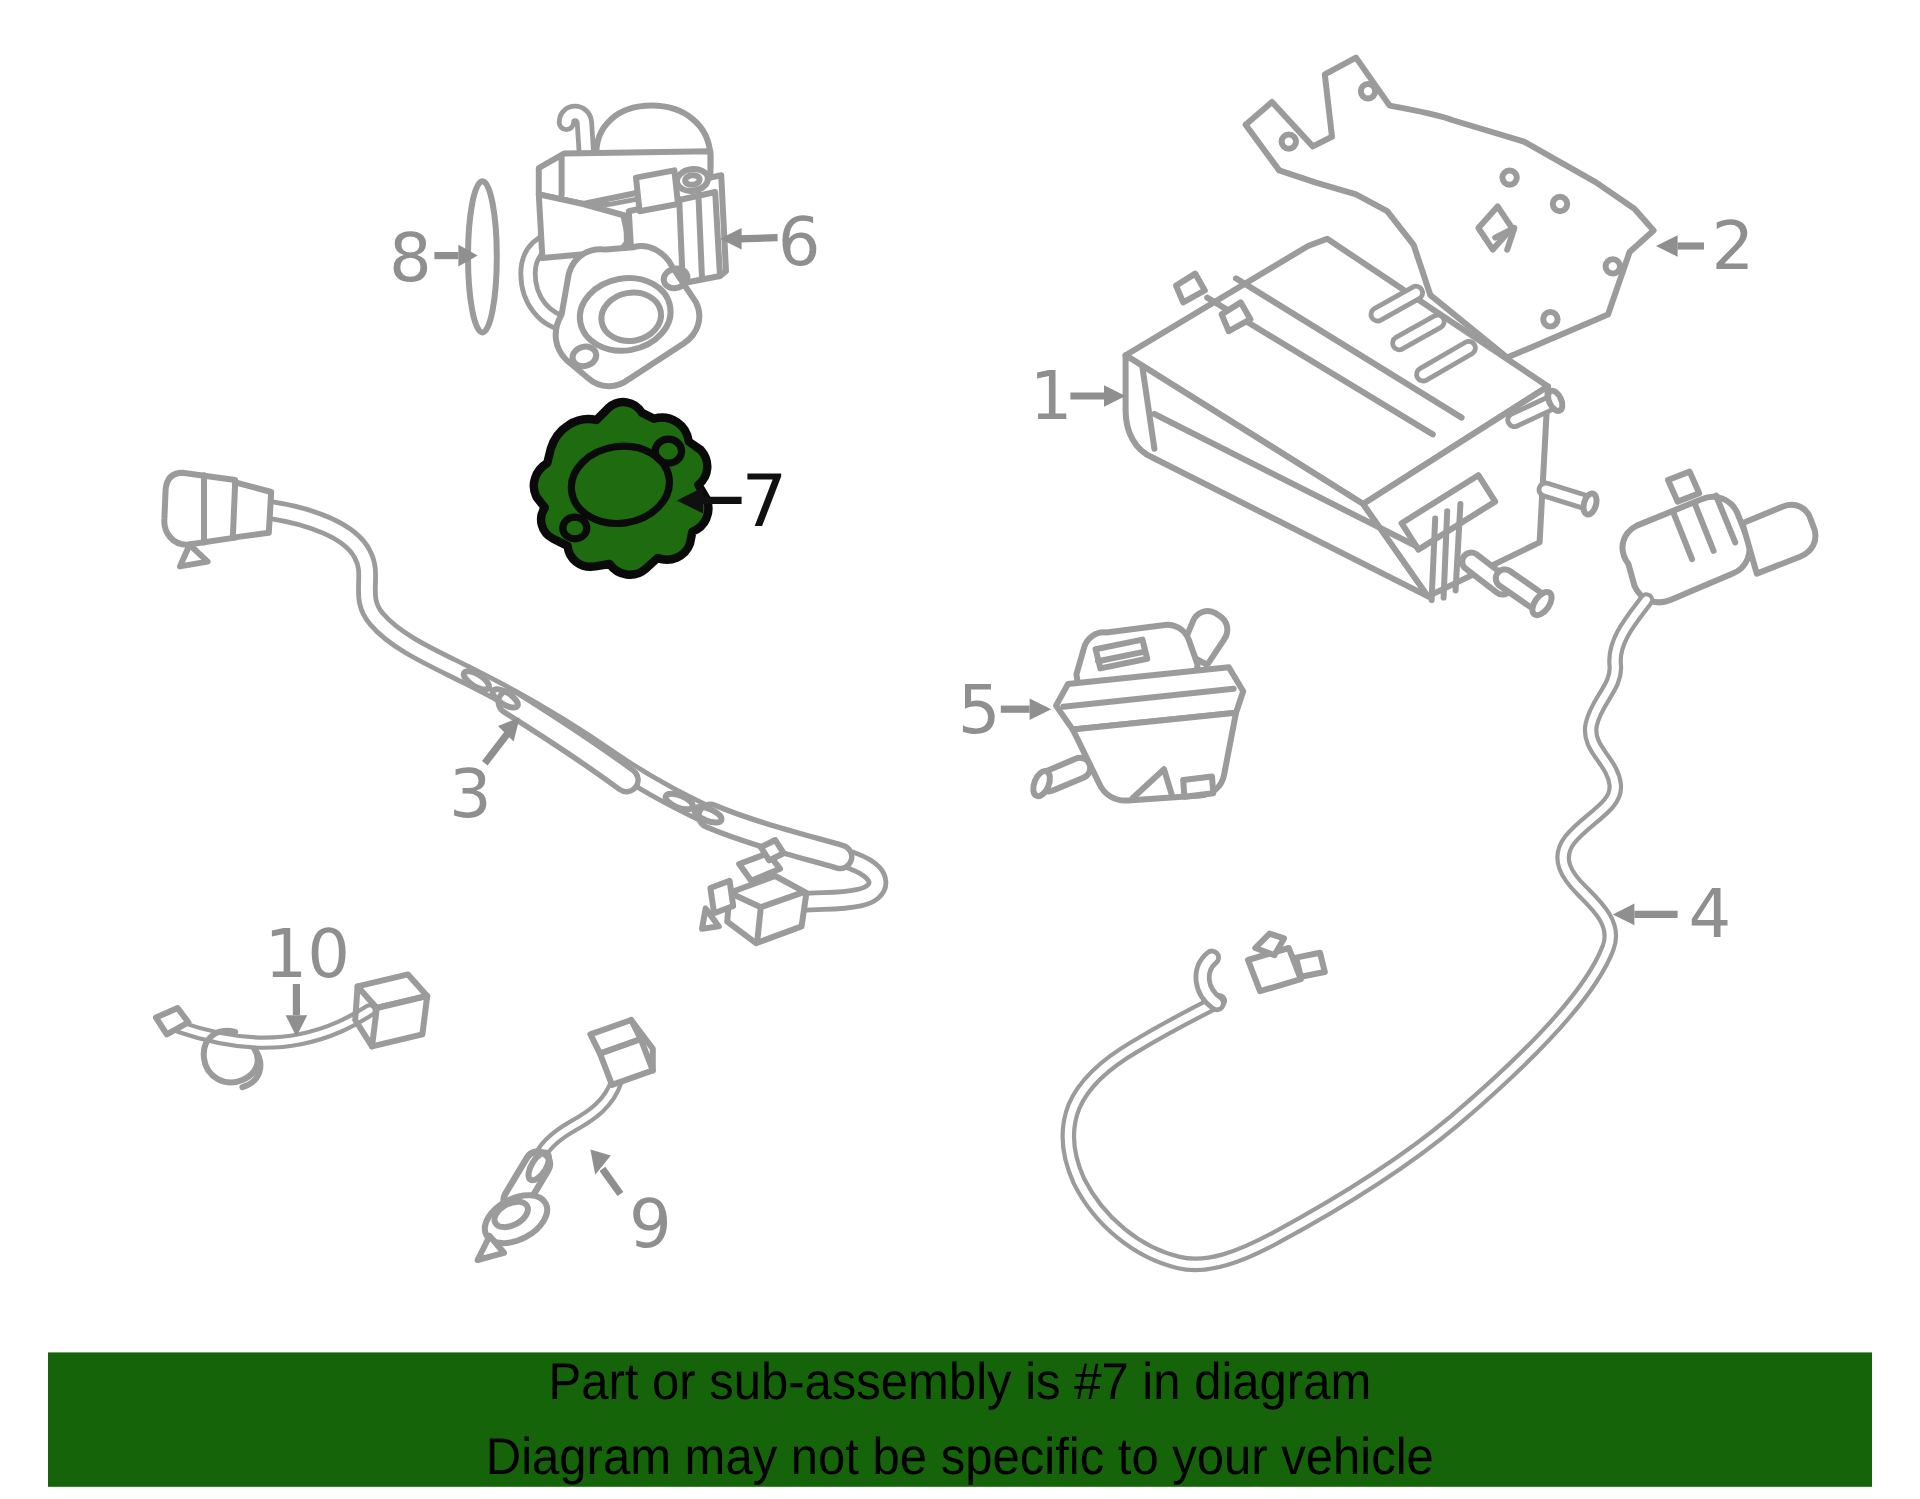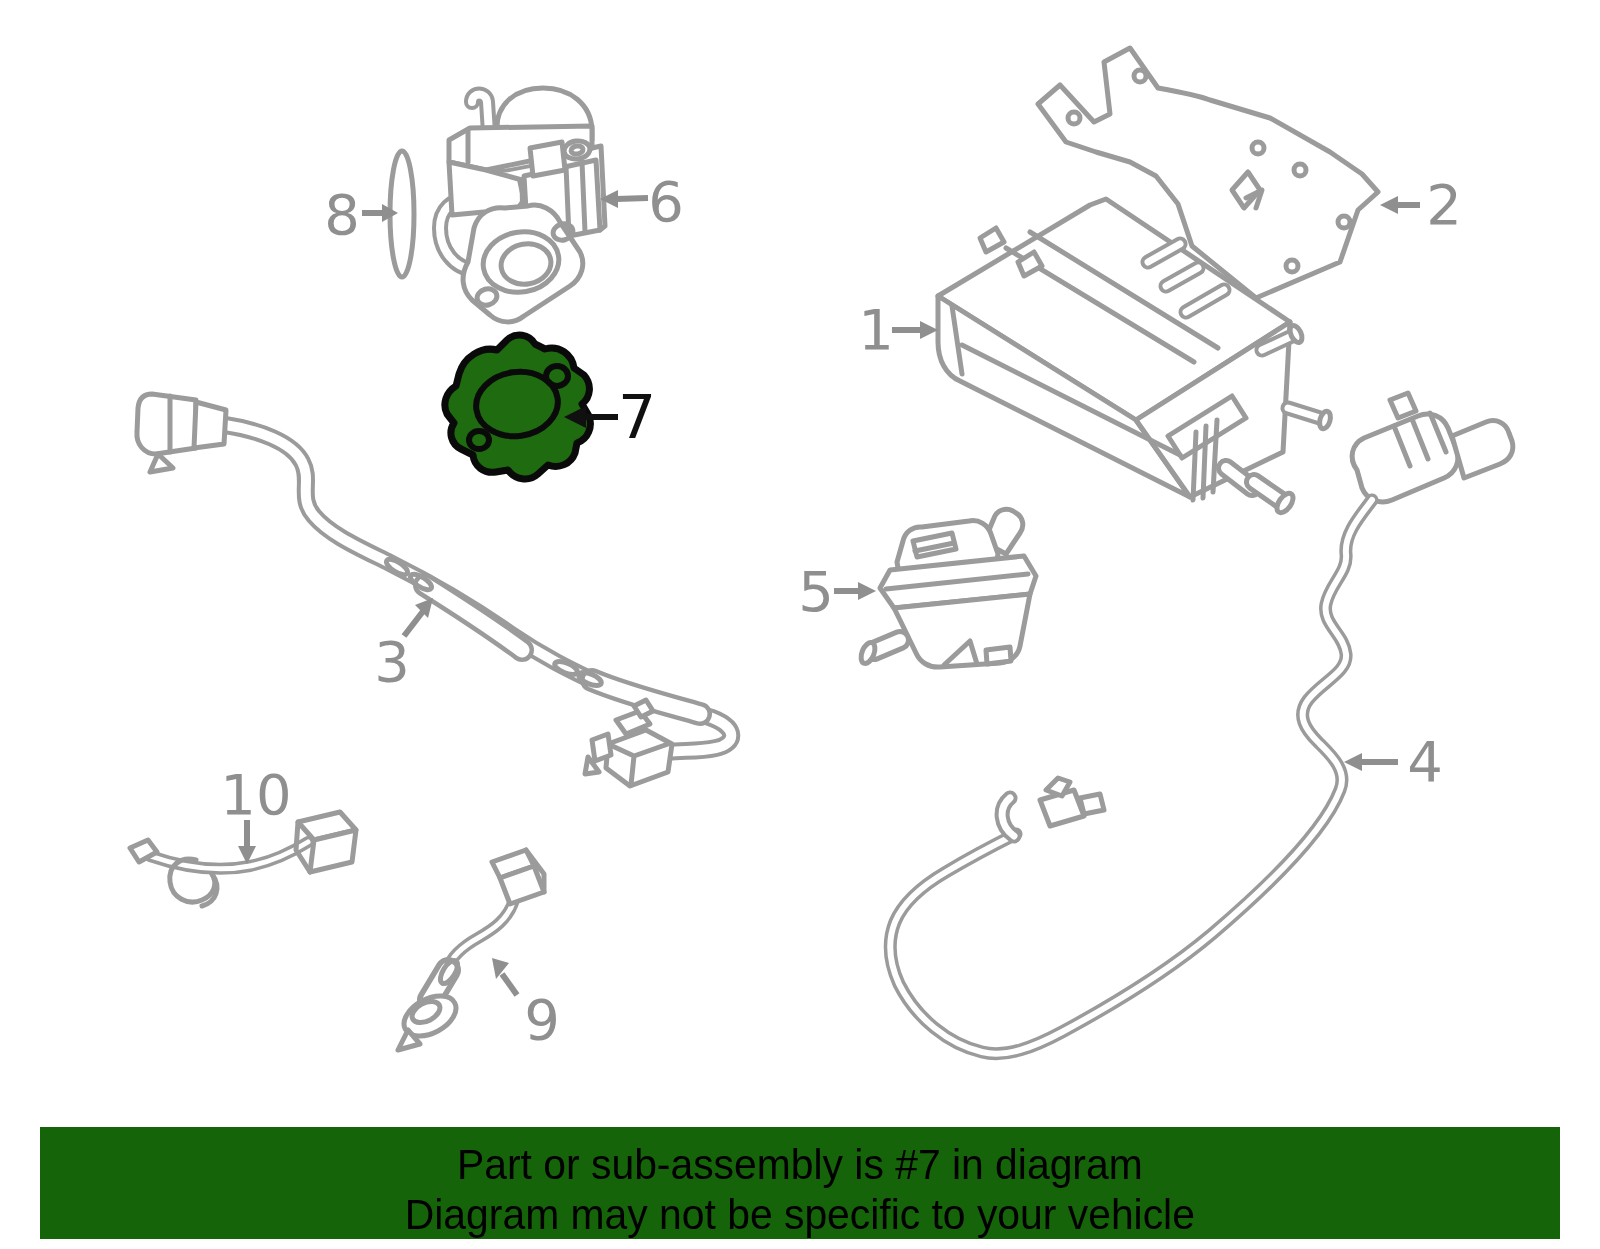--- a/index.html
+++ b/index.html
@@ -14,21 +14,21 @@
   .lbl{font-family:"DejaVu Sans",sans-serif;font-size:56px;fill:#8f8f8f;text-anchor:middle;}
   .lbl-hl{font-family:"DejaVu Sans",sans-serif;font-size:60px;fill:#101010;text-anchor:middle;}
   .arr{stroke:#8f8f8f;stroke-width:6;fill:none;}
   .arrh{fill:#8f8f8f;stroke:none;}
   .arr-hl{stroke:#101010;stroke-width:6;fill:none;}
   .arrh-hl{fill:#101010;stroke:none;}
   .gasket{fill:#1e6b10;stroke:#0a0a0a;stroke-width:7;stroke-linejoin:round;}
   .gasket-hole{fill:none;stroke:#0a0a0a;stroke-width:6;}
   
   .banner{position:absolute;left:40px;top:1127px;width:1520px;height:112px;background:#166409;
-          display:flex;flex-direction:column;align-items:center;justify-content:flex-end;}
+          display:flex;flex-direction:column;align-items:center;justify-content:space-between;}
   .banner div{color:#000000;font-size:43px;line-height:50px;white-space:nowrap;
               transform:scaleX(0.95);}
 </style>
 </head>
 <body>
 
 <div class="page">
 
 <svg width="1600" height="1249" viewBox="0 0 1600 1249">
 

